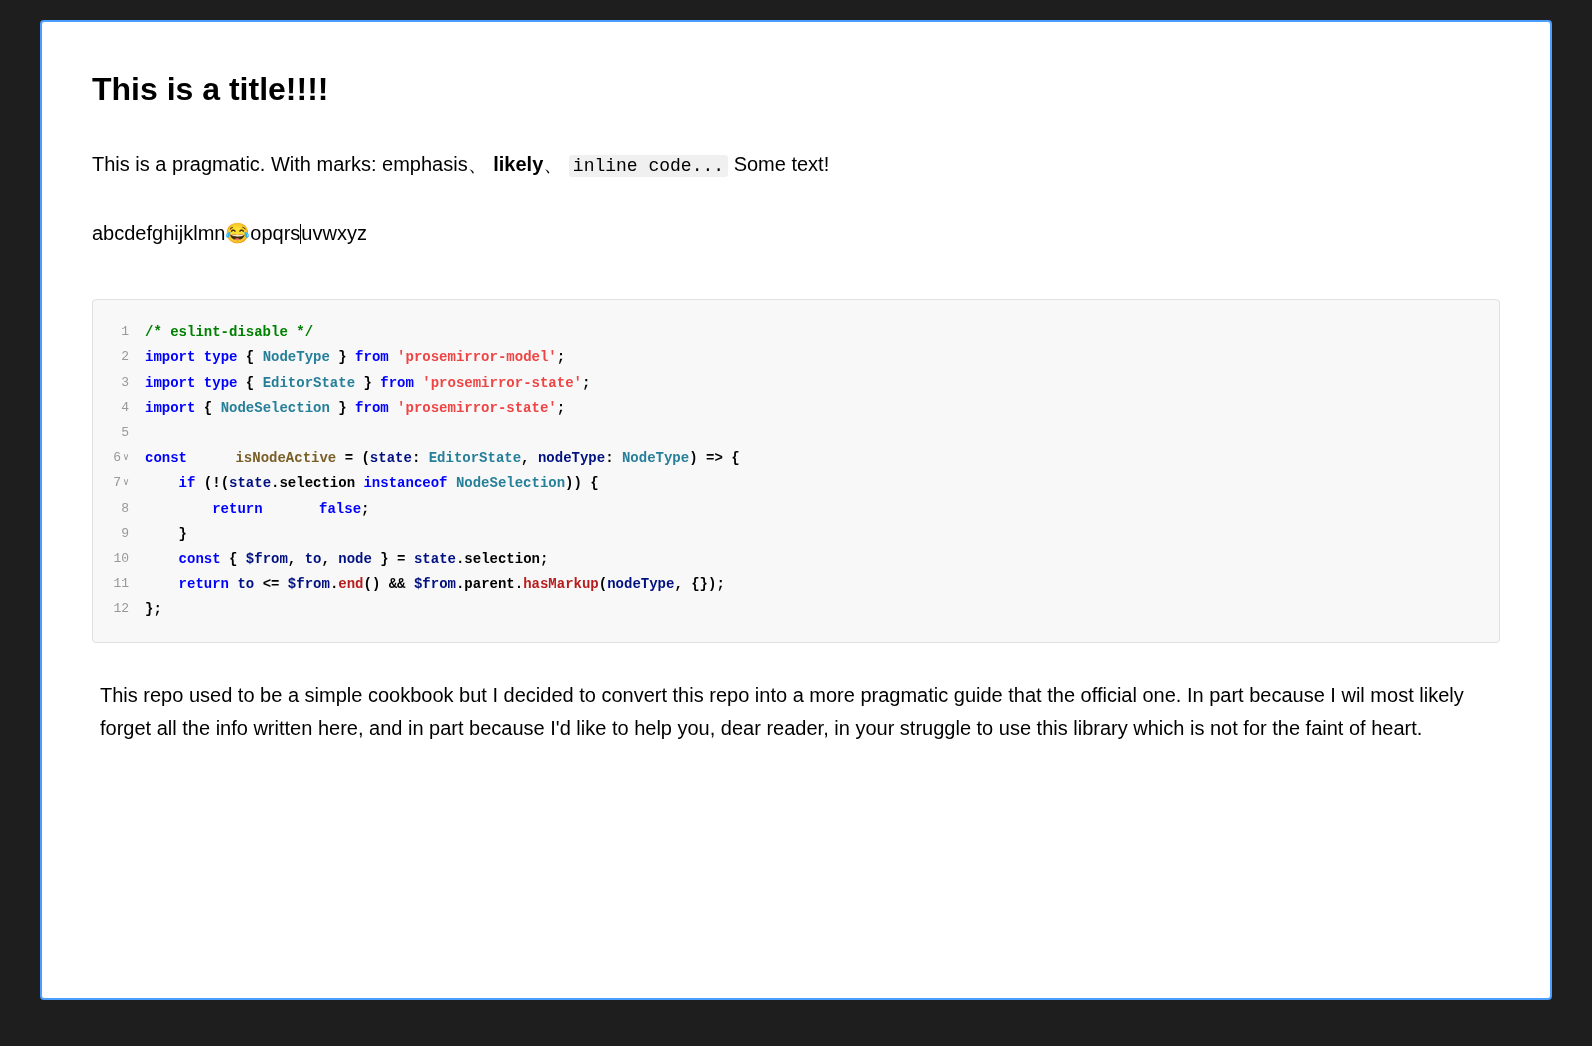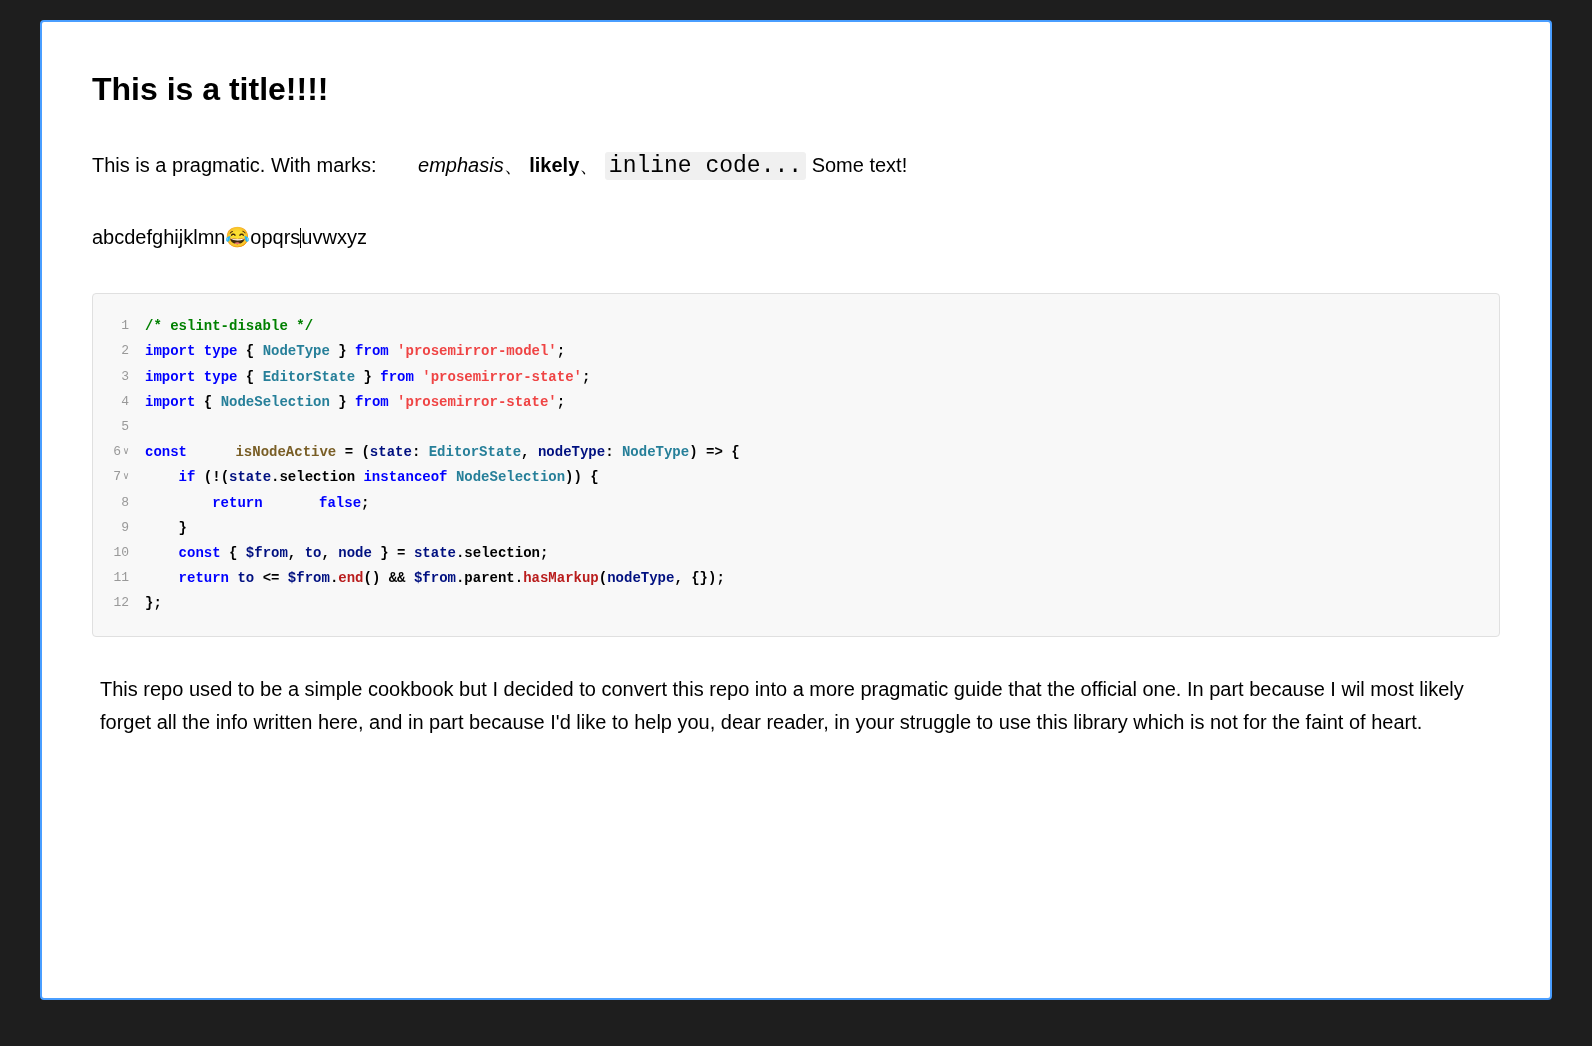--- a/index.html
+++ b/index.html
@@ -36,40 +36,38 @@
     }
 
     .paragraph {
       font-size: 20px;
       color: #000000;
       margin-bottom: 36px;
       line-height: 1.6;
     }
 
     .emphasis {
-      font-style: italic;
-      margin-left: 36px;
     }
 
     .strong {
       font-weight: 700;
     }
 
     .inline-code {
       font-family: 'Courier New', Courier, monospace;
       background: #f0f0f0;
       padding: 1px 4px;
       border-radius: 3px;
-      font-size: 23px;
+      font-size: 18px;
     }
 
     .alphabet-line {
       font-size: 20px;
       color: #000000;
-      margin-bottom: 40px;
+      margin-bottom: 50px;
       line-height: 1.6;
     }
 
     .code-block {
       background: #f8f8f8;
       border: 1px solid #e0e0e0;
       border-radius: 4px;
       padding: 20px 16px;
       margin-bottom: 36px;
       font-family: 'Courier New', Courier, monospace;

